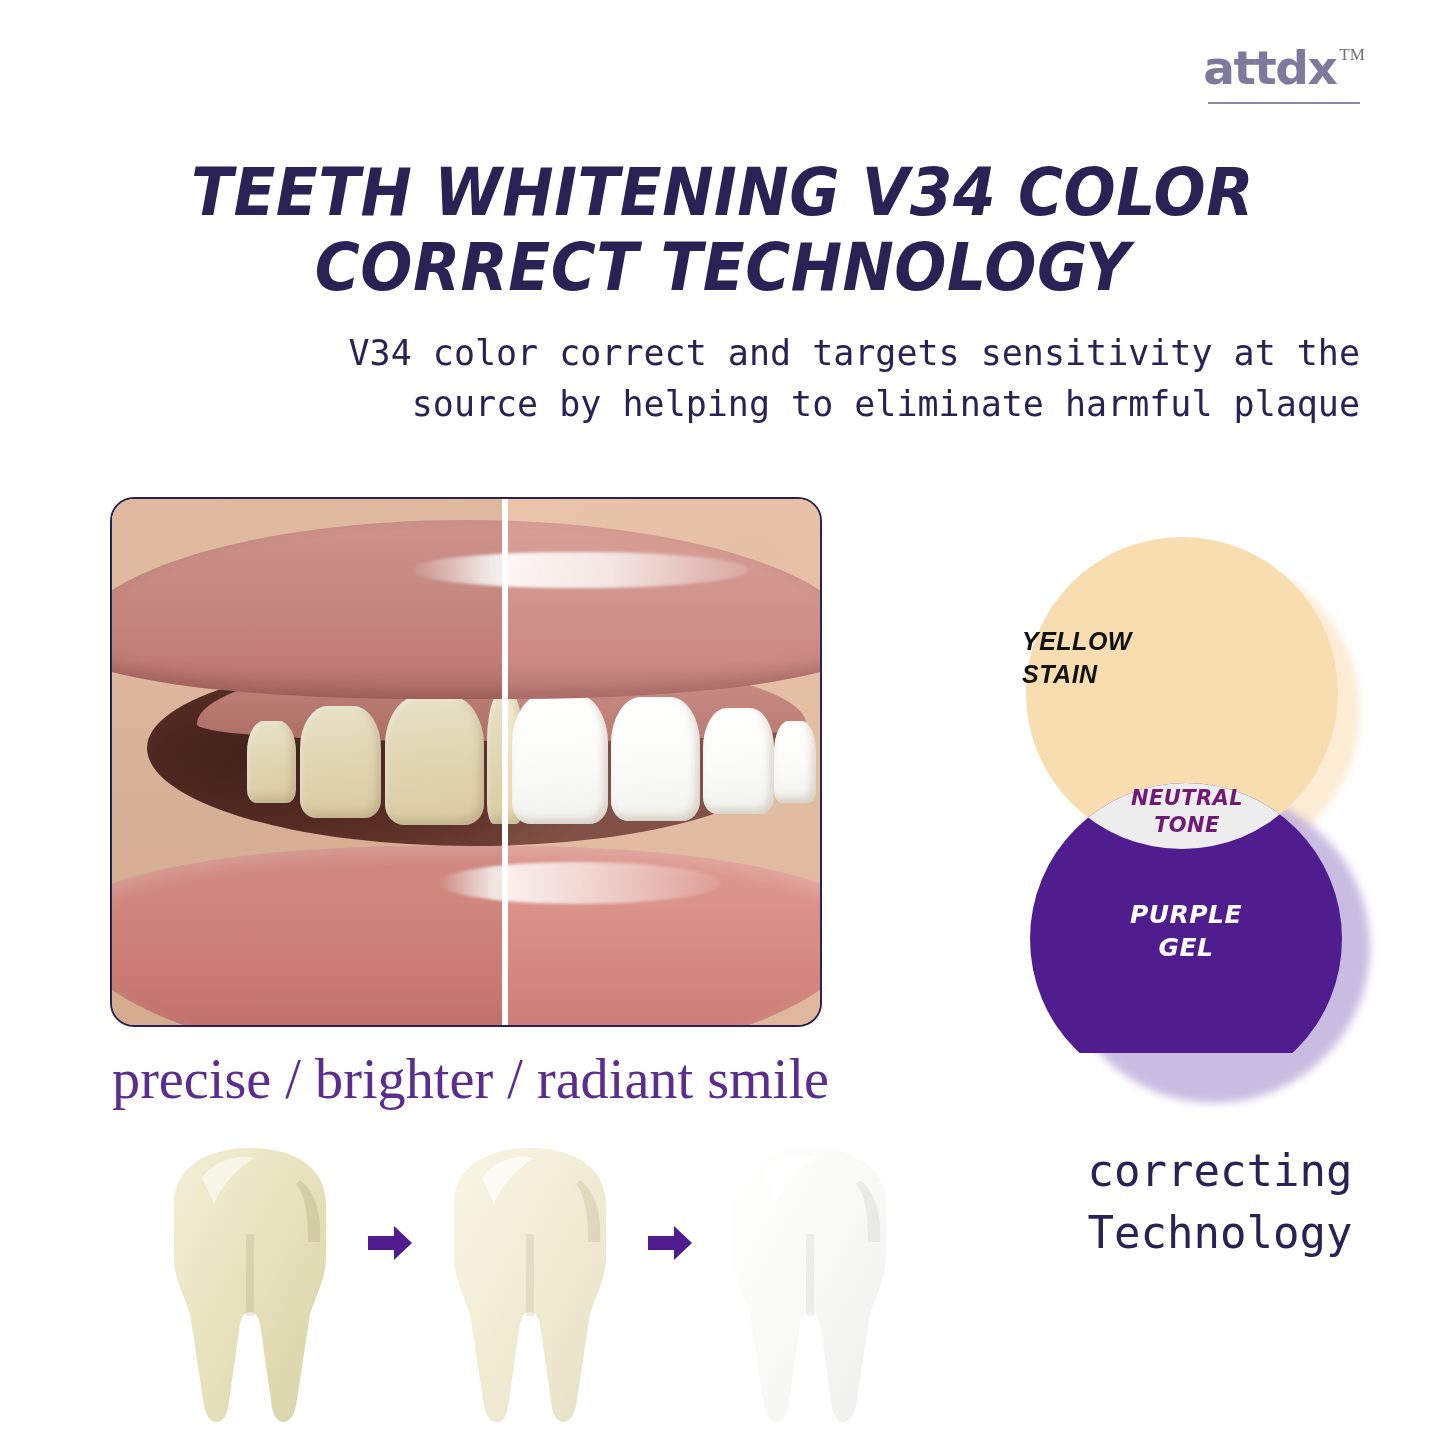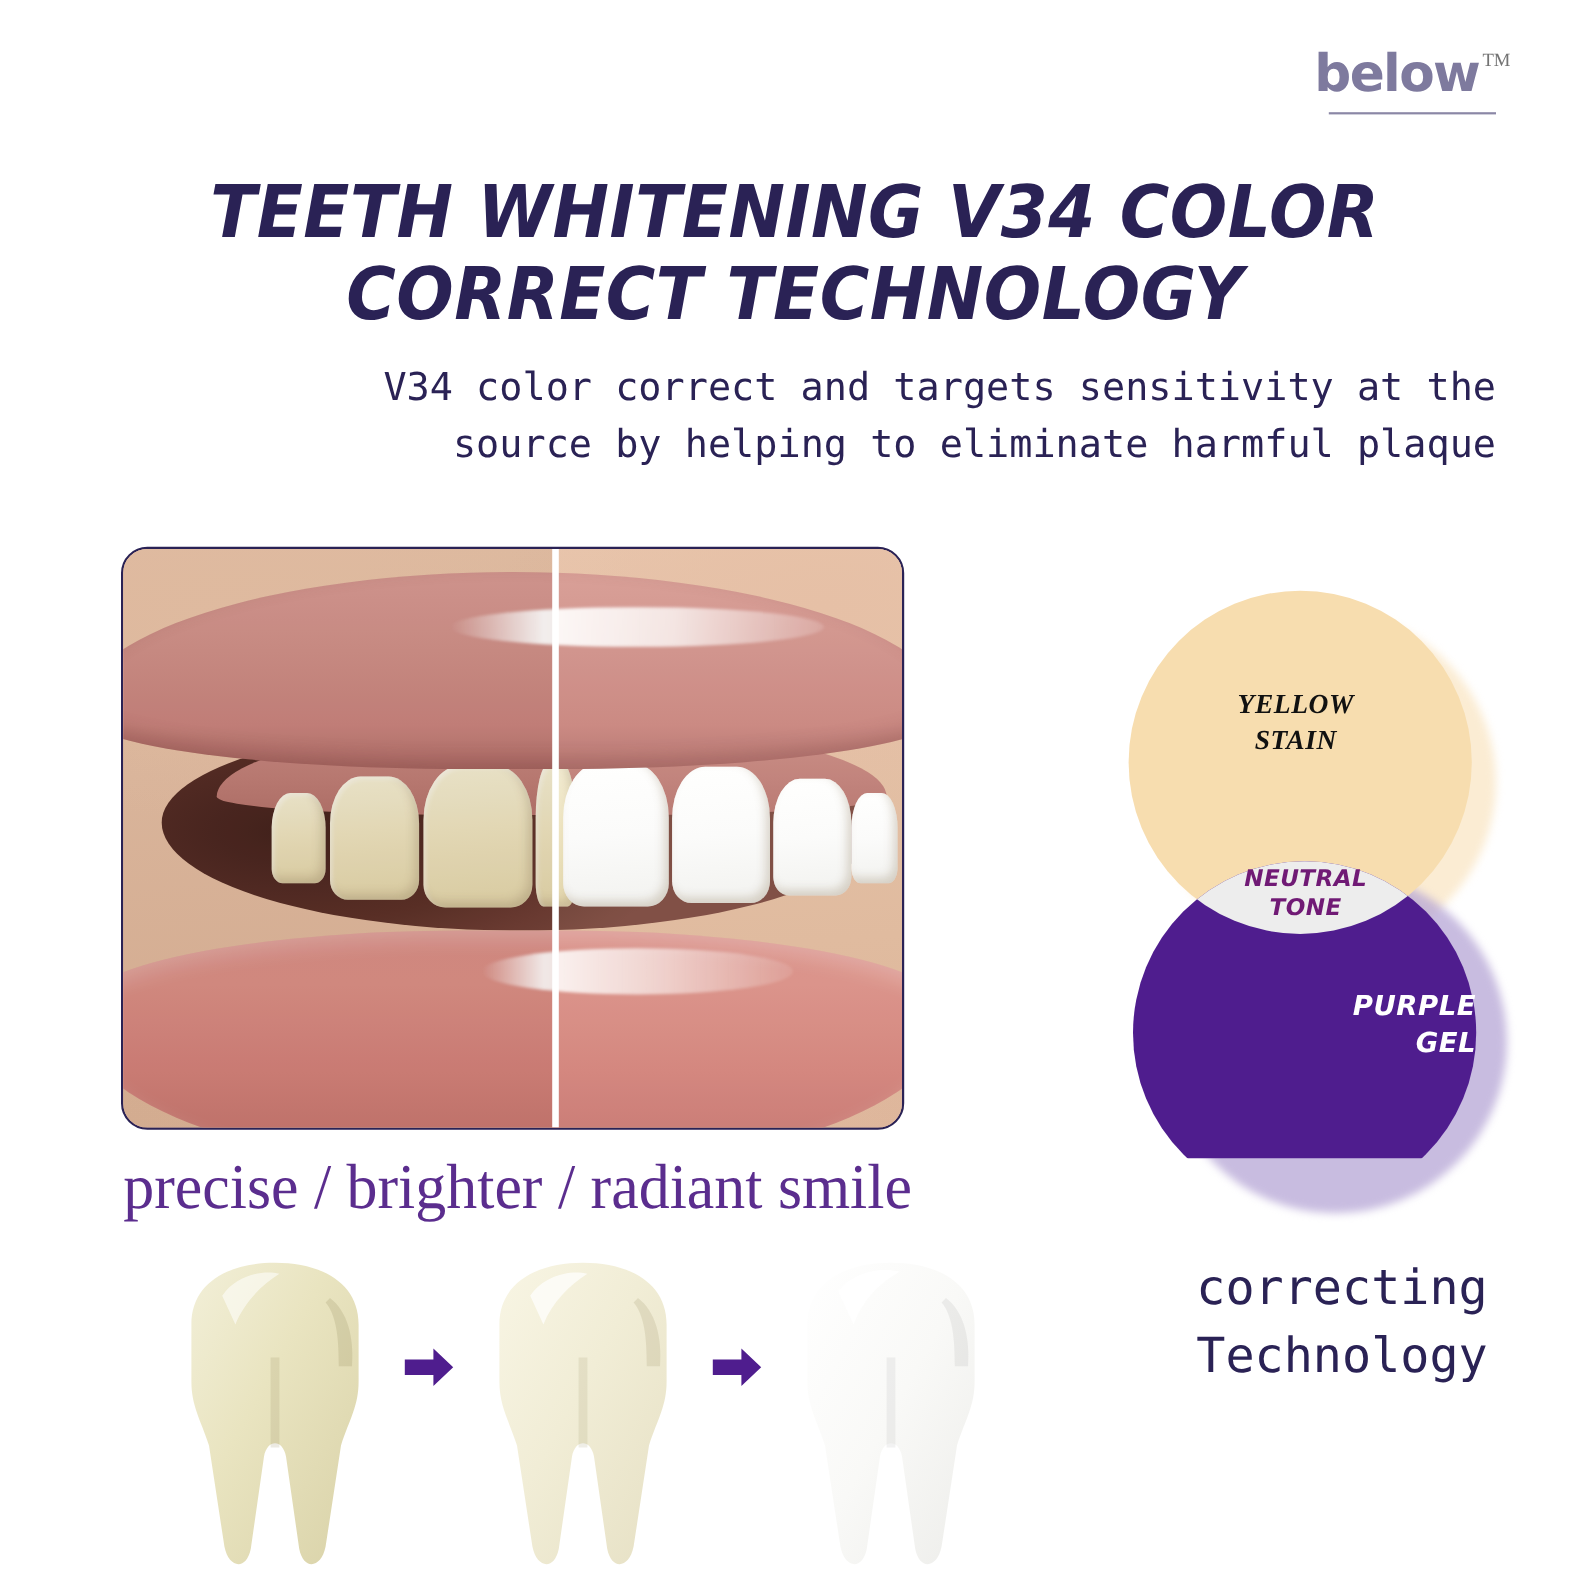--- a/index.html
+++ b/index.html
@@ -206,39 +206,39 @@
   }
   .c-purple-shadow {
     left: 36px; top: 258px;
     width: 312px; height: 312px;
     background: rgba(181,166,213,0.75);
   }
   .label-yellow {
     position: absolute;
     left: 0; top: 92px; width: 312px;
     color: #111111;
-    font-family: Liberation Serif, serif;
+    font-family: Liberation Sans, sans-serif;
     font-weight: 700;
     font-style: italic;
     font-size: 25px;
     line-height: 1.3;
     letter-spacing: 0.5px;
-    text-align: center;
+    text-align: left;
   }
   .label-purple {
     position: absolute;
     left: 0; top: 136px; width: 312px;
     color: #ffffff;
     font-family: "DejaVu Sans", sans-serif;
     font-weight: 700;
     font-style: italic;
     font-size: 25px;
     line-height: 1.3;
     letter-spacing: 0.5px;
-    text-align: right;
+    text-align: center;
   }
   .label-neutral {
     position: absolute;
     left: 60px; top: 252px; width: 210px;
     color: #701a75;
     font-family: "DejaVu Sans", sans-serif;
     font-weight: 700;
     font-style: italic;
     font-size: 21px;
     line-height: 1.3;
@@ -291,21 +291,21 @@
   }
   .sr { position:absolute; width:1px; height:1px; overflow:hidden; clip:rect(0 0 0 0); }
 </style>
 </head>
 <body>
 
 <div id="page">
 
   <div class="logo-wrap">
     <div class="logo-row">
-      <span class="logo-text">below</span>
+      <span class="logo-text">attdx</span>
       <span class="logo-tm">TM</span>
     </div>
     <div class="logo-rule"></div>
   </div>
 
   <div class="headline">
     <div>TEETH WHITENING V34 COLOR</div>
     <div>CORRECT TECHNOLOGY</div>
   </div>
 

